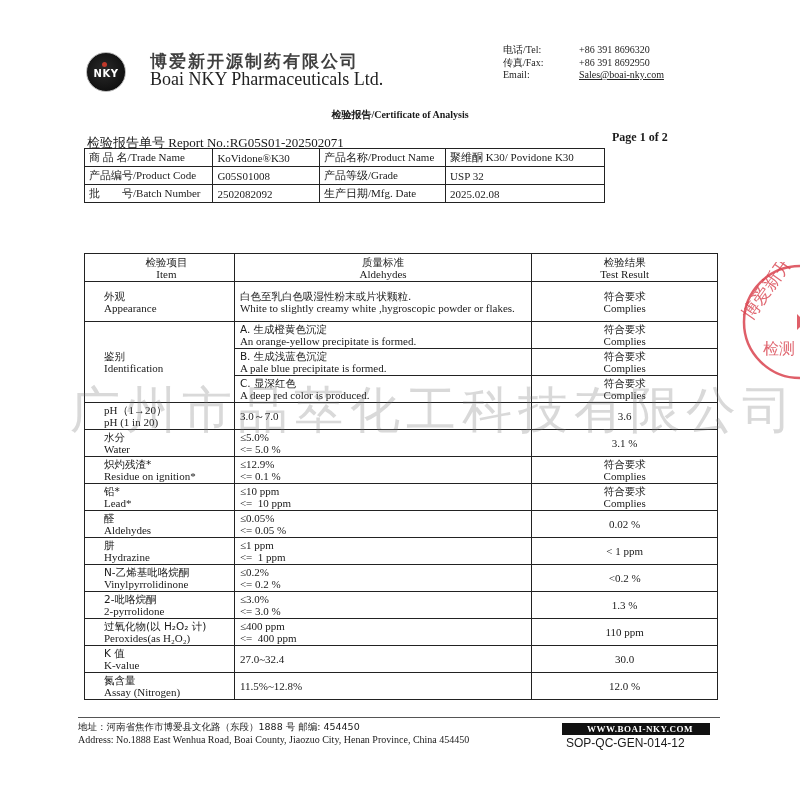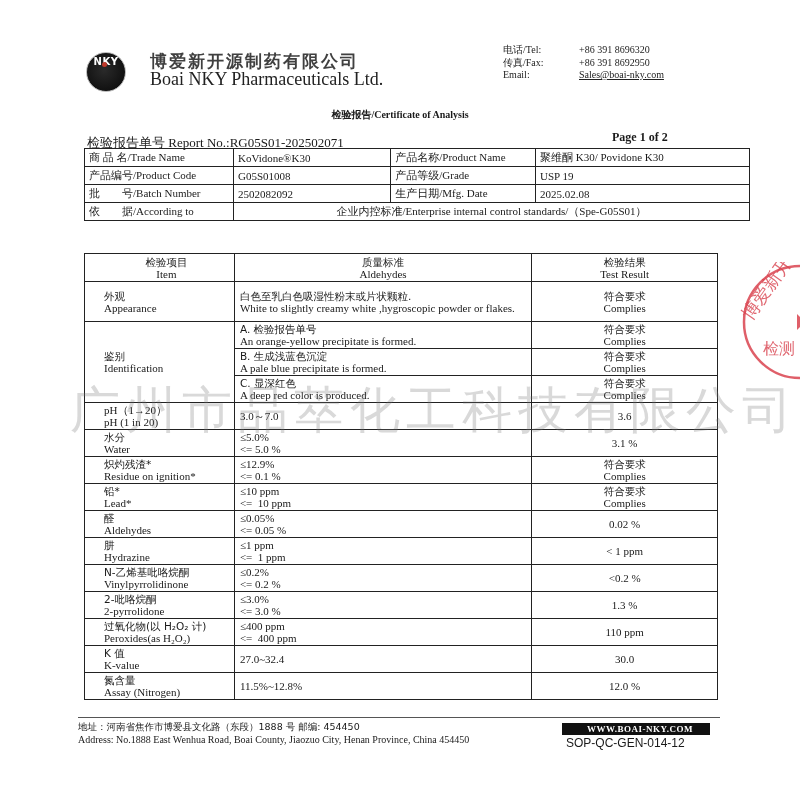--- a/index.html
+++ b/index.html
@@ -2,39 +2,39 @@
 <html><head>
 <meta charset="utf-8">
 <style>
   * { box-sizing: border-box; margin: 0; padding: 0; }
   html, body { width: 800px; height: 800px; background: #ffffff; overflow: hidden; }
   body { position: relative; font-family: "Liberation Serif", "DejaVu Serif", serif; color: #1a1a1a; }
 
   
   .logo { position: absolute; left: 86px; top: 52px; width: 40px; height: 40px; border-radius: 50%;
           background: radial-gradient(circle at 45% 45%, #2a2a2a 0%, #111 70%); border: 1px solid #bbb;
-          display: flex; align-items: flex-start; justify-content: center; }
+          display: flex; align-items: center; justify-content: center; }
   .logo-text { color: #fff; font-family: "DejaVu Sans", sans-serif; font-weight: bold; font-size: 10px; letter-spacing: 0.5px; margin-top: 3px; }
   .logo-dot { position: absolute; top: 9px; left: 15px; width: 5px; height: 5px; border-radius: 50%; background: #c0392b; }
   .company-cn { position: absolute; left: 150px; top: 50px; font-family: "DejaVu Sans", sans-serif; font-size: 17px; font-weight: bold; letter-spacing: 2px; color: #404040; }
   .company-en { position: absolute; left: 150px; top: 69px; font-size: 18px; color: #222; }
 
   .contact { position: absolute; left: 503px; top: 44px; font-size: 10px; line-height: 12.5px; color: #222; }
   .contact-row { display: flex; }
   .contact-label { width: 76px; }
   .contact-value.email { text-decoration: underline; }
 
   .doc-title { position: absolute; left: 0; width: 800px; top: 108px; text-align: center; font-size: 10px; font-weight: bold; }
 
   .report-no { position: absolute; left: 87px; top: 134px; font-size: 13px; }
   .page-no { position: absolute; left: 612px; top: 130px; font-size: 12px; font-weight: bold; }
 
   
   table { border-collapse: collapse; position: absolute; }
-  .info-table { left: 84px; top: 148px; width: 666px; font-size: 11px; }
+  .info-table { left: 84px; top: 148px; width: 521px; font-size: 11px; }
   .info-table td { border: 1px solid #222; height: 18px; padding: 0 4px; white-space: nowrap; }
   .info-table .c1 { width: 142px; }
   .info-table .c2 { width: 150px; }
   .info-table .c3 { width: 138px; }
   .info-table .c4 { width: 204px; }
   .info-table .center { text-align: center; }
 
   
   .results-table { left: 84px; top: 253px; width: 634px; font-size: 11px; line-height: 12px; }
   .results-table td { border: 1px solid #222; padding: 1px 5px; vertical-align: middle; }
@@ -96,32 +96,28 @@
       <tr>
     <td class="c1">商  品  名/Trade Name</td>
     <td class="c2">KoVidone®K30</td>
     <td class="c3">产品名称/Product Name</td>
     <td class="c4">聚维酮 K30/ Povidone K30</td>
   </tr>
   <tr>
     <td class="c1">产品编号/Product Code</td>
     <td class="c2">G05S01008</td>
     <td class="c3">产品等级/Grade</td>
-    <td class="c4">USP 19</td>
+    <td class="c4">USP 32</td>
   </tr>
   <tr>
     <td class="c1" style="white-space:pre">批        号/Batch Number</td>
     <td class="c2">2502082092</td>
     <td class="c3">生产日期/Mfg. Date</td>
     <td class="c4">2025.02.08</td>
   </tr>
-  <tr>
-    <td class="c1" style="white-space:pre">依        据/According to</td>
-    <td class="center" colspan="3">企业内控标准/Enterprise internal control standards/（Spe-G05S01）</td>
-  </tr>
 </tbody>
   </table>
 
 <table class="results-table">
   <tbody>
       <tr class="hdr">
     <td class="col-item">
       <div class="cn">检验项目</div>
       <div>Item</div>
     </td>
@@ -149,21 +145,21 @@
       <div>Complies</div>
     </td>
   </tr>
 
   <tr class="r2">
     <td class="col-item" rowspan="3">
       <div class="cn">鉴别</div>
       <div>Identification</div>
     </td>
     <td class="col-tol">
-      <div class="cn">A. 检验报告单号</div>
+      <div class="cn">A. 生成橙黄色沉淀</div>
       <div>An orange-yellow precipitate is formed.</div>
     </td>
     <td class="col-res">
       <div class="cn">符合要求</div>
       <div>Complies</div>
     </td>
   </tr>
   <tr class="r2">
     <td class="col-tol">
       <div class="cn">B. 生成浅蓝色沉淀</div>

